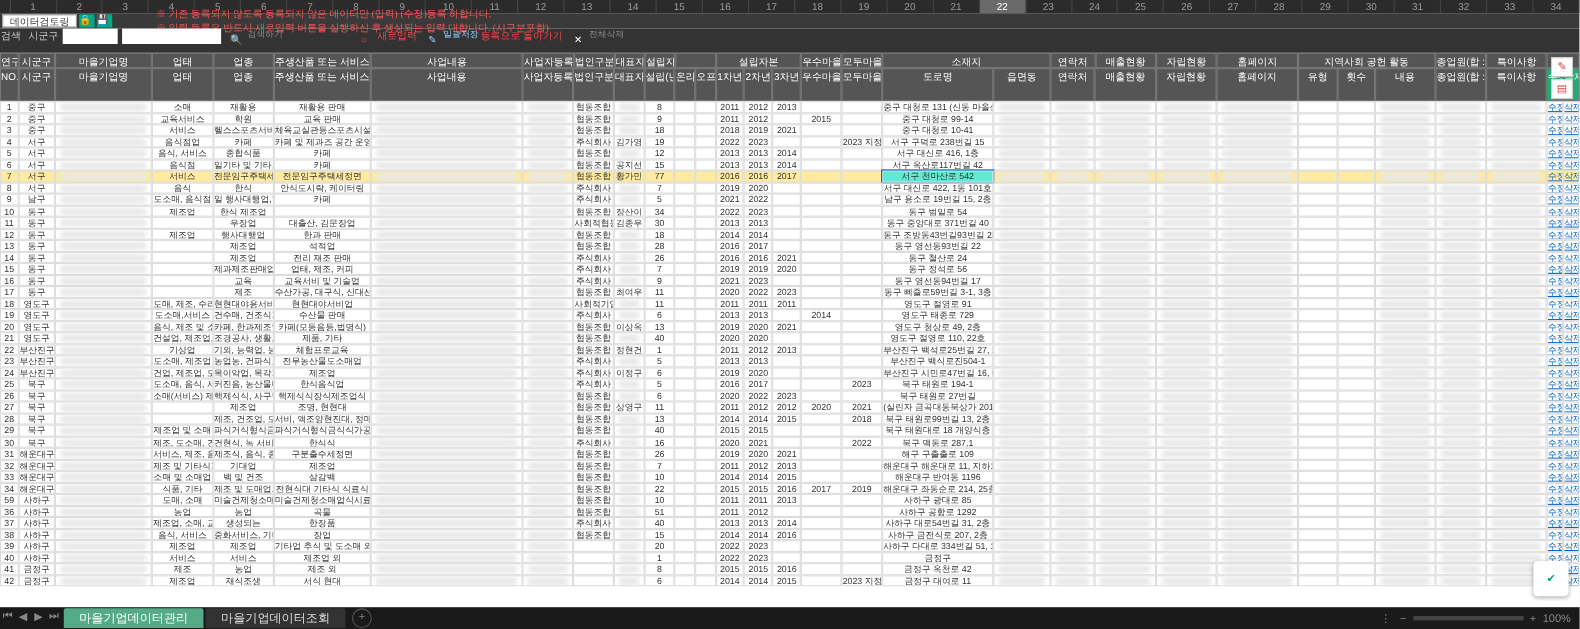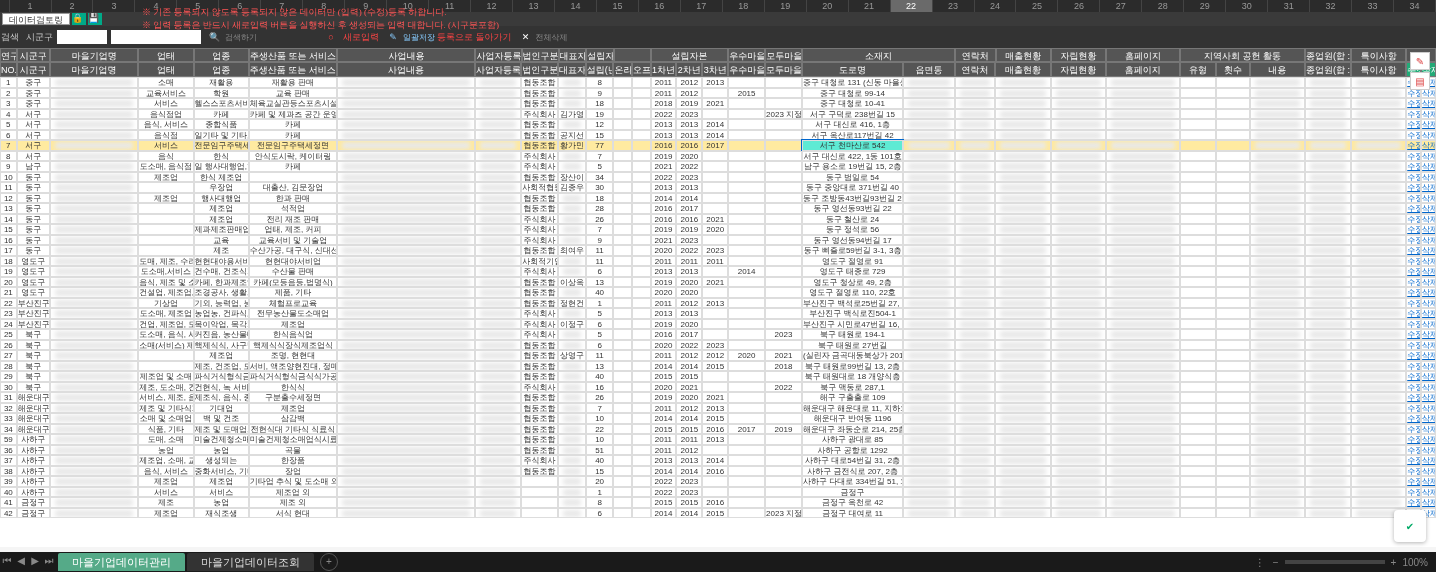--- a/index.html
+++ b/index.html
@@ -11,31 +11,31 @@
 .col-ruler .cell.active { background:#6a6a6a; color:#fff; }
 
 
 .topbar { height:14px; background:#3a3a3a; color:#fff; display:flex; align-items:center; font-size:9px; }
 .topbar .lbl { background:#fff; color:#333; padding:0 6px; height:12px; line-height:12px; margin-left:2px; border:1px solid #999; }
 .topbar .ico { width:14px; height:12px; background:#0a8; margin-left:2px; display:inline-block; }
 .topbar .ico.save { background:#0a8; }
 .topbar .note { color:#f55; font-size:9px;font-family:Liberation Serif, serif; }
 
 
-.searchrow { height:22px; background:#333; display:flex; align-items:center; color:#ccc; font-size:9px; }
+.searchrow { height:22px; background:#333; display:flex; color:#ccc; font-size:9px; }
 .searchrow .slabel { width:20px; text-align:center; }
 .searchrow .dd { width:50px; height:14px; background:#fff; margin-left:4px; }
 .searchrow .ddw { width:90px; height:14px; background:#fff; margin-left:4px; }
 .searchrow .sbtn { width:20px; height:20px; margin-left:4px; display:flex; align-items:center; justify-content:center; color:#fff; }
 .searchrow .redbtn { color:#f44; }
 .searchrow .tbtn { margin-left:2px; font-size:9px; color:#f44; }
 
 
 .header-row { display:flex; background:#555; color:#fff; font-size:9px; height:14px; align-items:stretch; }
-.header-row.h2 { height:15px; }
+.header-row.h2 { height:30px; }
 .header-row .hc { border:1px solid #777; text-align:center; line-height:14px; overflow:hidden; white-space:nowrap; }
 
 
 .grid { height:470px; overflow-y:auto; overflow-x:auto; background:#fff; }
 .row { display:flex; height:10.5px; font-size:8px; color:#333; }
 .row.hl { background:#ffeaa0; }
 .row .c { border:1px solid #ddd; text-align:center; line-height:10px; overflow:hidden; white-space:nowrap; }
 .row .c.sel { background:#5eead4; outline:1px solid #06c; }
 
 

